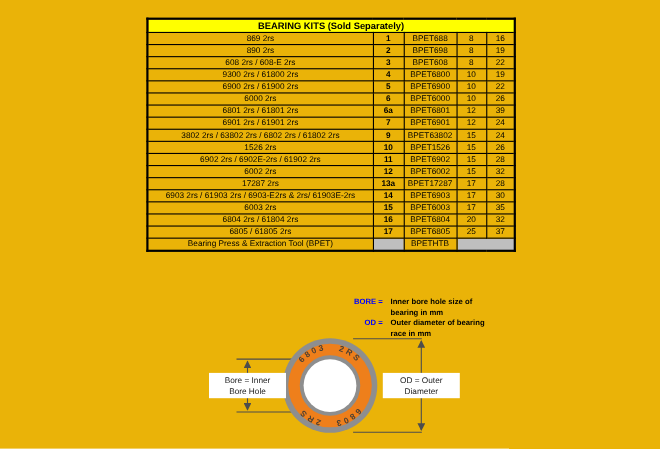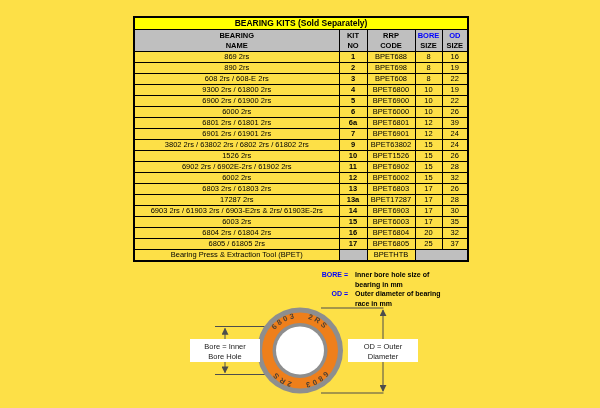--- a/index.html
+++ b/index.html
@@ -1,16 +1,16 @@
 <!DOCTYPE html>
 <html><head>
 <meta charset="utf-8">
 <style>
   html,body{margin:0;padding:0;background:#fff;}
-  .screen{position:relative;width:600px;height:408px;background:#fde047;overflow:hidden;
+  .screen{position:relative;width:600px;height:408px;background:#eab308;overflow:hidden;
           font-family:"Liberation Sans",sans-serif;color:#000;}
 
   
   table.kits{position:absolute;left:133px;top:16px;width:334px;border-collapse:collapse;
              table-layout:fixed;border:2px solid #000;}
   .kits th,.kits td{border:1px solid #000;padding:0 1px;text-align:center;
                     font-size:7.5px;line-height:10px;height:10px;
                     white-space:nowrap;overflow:hidden;}
   .kits .title-cell{background:#FFFF00;font-weight:bold;font-size:8.5px;height:11px;line-height:11px;}
   .kits thead tr.head th{background:#BFBFBF;font-weight:bold;height:21px;line-height:10px;vertical-align:middle;}
@@ -40,42 +40,20 @@
       <col style="width:205px">
         <col style="width:28px">
         <col style="width:48px">
       <col style="width:27px">
         <col style="width:26px">
     </colgroup>
     <thead>
       <tr>
         <th colspan="5" class="title-cell">BEARING KITS (Sold Separately)</th>
       </tr>
-      <tr class="head">
-        <th>
-          <div>BEARING</div>
-          <div>NAME</div>
-        </th>
-        <th>
-          <div>KIT</div>
-          <div>NO</div>
-        </th>
-        <th>
-          <div>RRP</div>
-          <div>CODE</div>
-        </th>
-        <th>
-          <div class="blue">BORE</div>
-          <div>SIZE</div>
-        </th>
-        <th>
-          <div class="blue">OD</div>
-          <div>SIZE</div>
-        </th>
-      </tr>
     </thead>
     <tbody>
       <tr>
         <td>869 2rs</td>
         <td class="kit">1</td>
         <td>BPET688</td>
         <td>8</td>
         <td>16</td>
       </tr>
       <tr>
@@ -147,27 +125,20 @@
         <td>BPET6902</td>
         <td>15</td>
         <td>28</td>
       </tr>
       <tr>
         <td>6002 2rs</td>
         <td class="kit">12</td>
         <td>BPET6002</td>
         <td>15</td>
         <td>32</td>
-      </tr>
-      <tr>
-        <td>6803 2rs / 61803 2rs</td>
-        <td class="kit">13</td>
-        <td>BPET6803</td>
-        <td>17</td>
-        <td>26</td>
       </tr>
       <tr>
         <td>17287 2rs</td>
         <td class="kit">13a</td>
         <td>BPET17287</td>
         <td>17</td>
         <td>28</td>
       </tr>
       <tr>
         <td>6903 2rs / 61903 2rs / 6903-E2rs &amp; 2rs/ 61903E-2rs</td>

